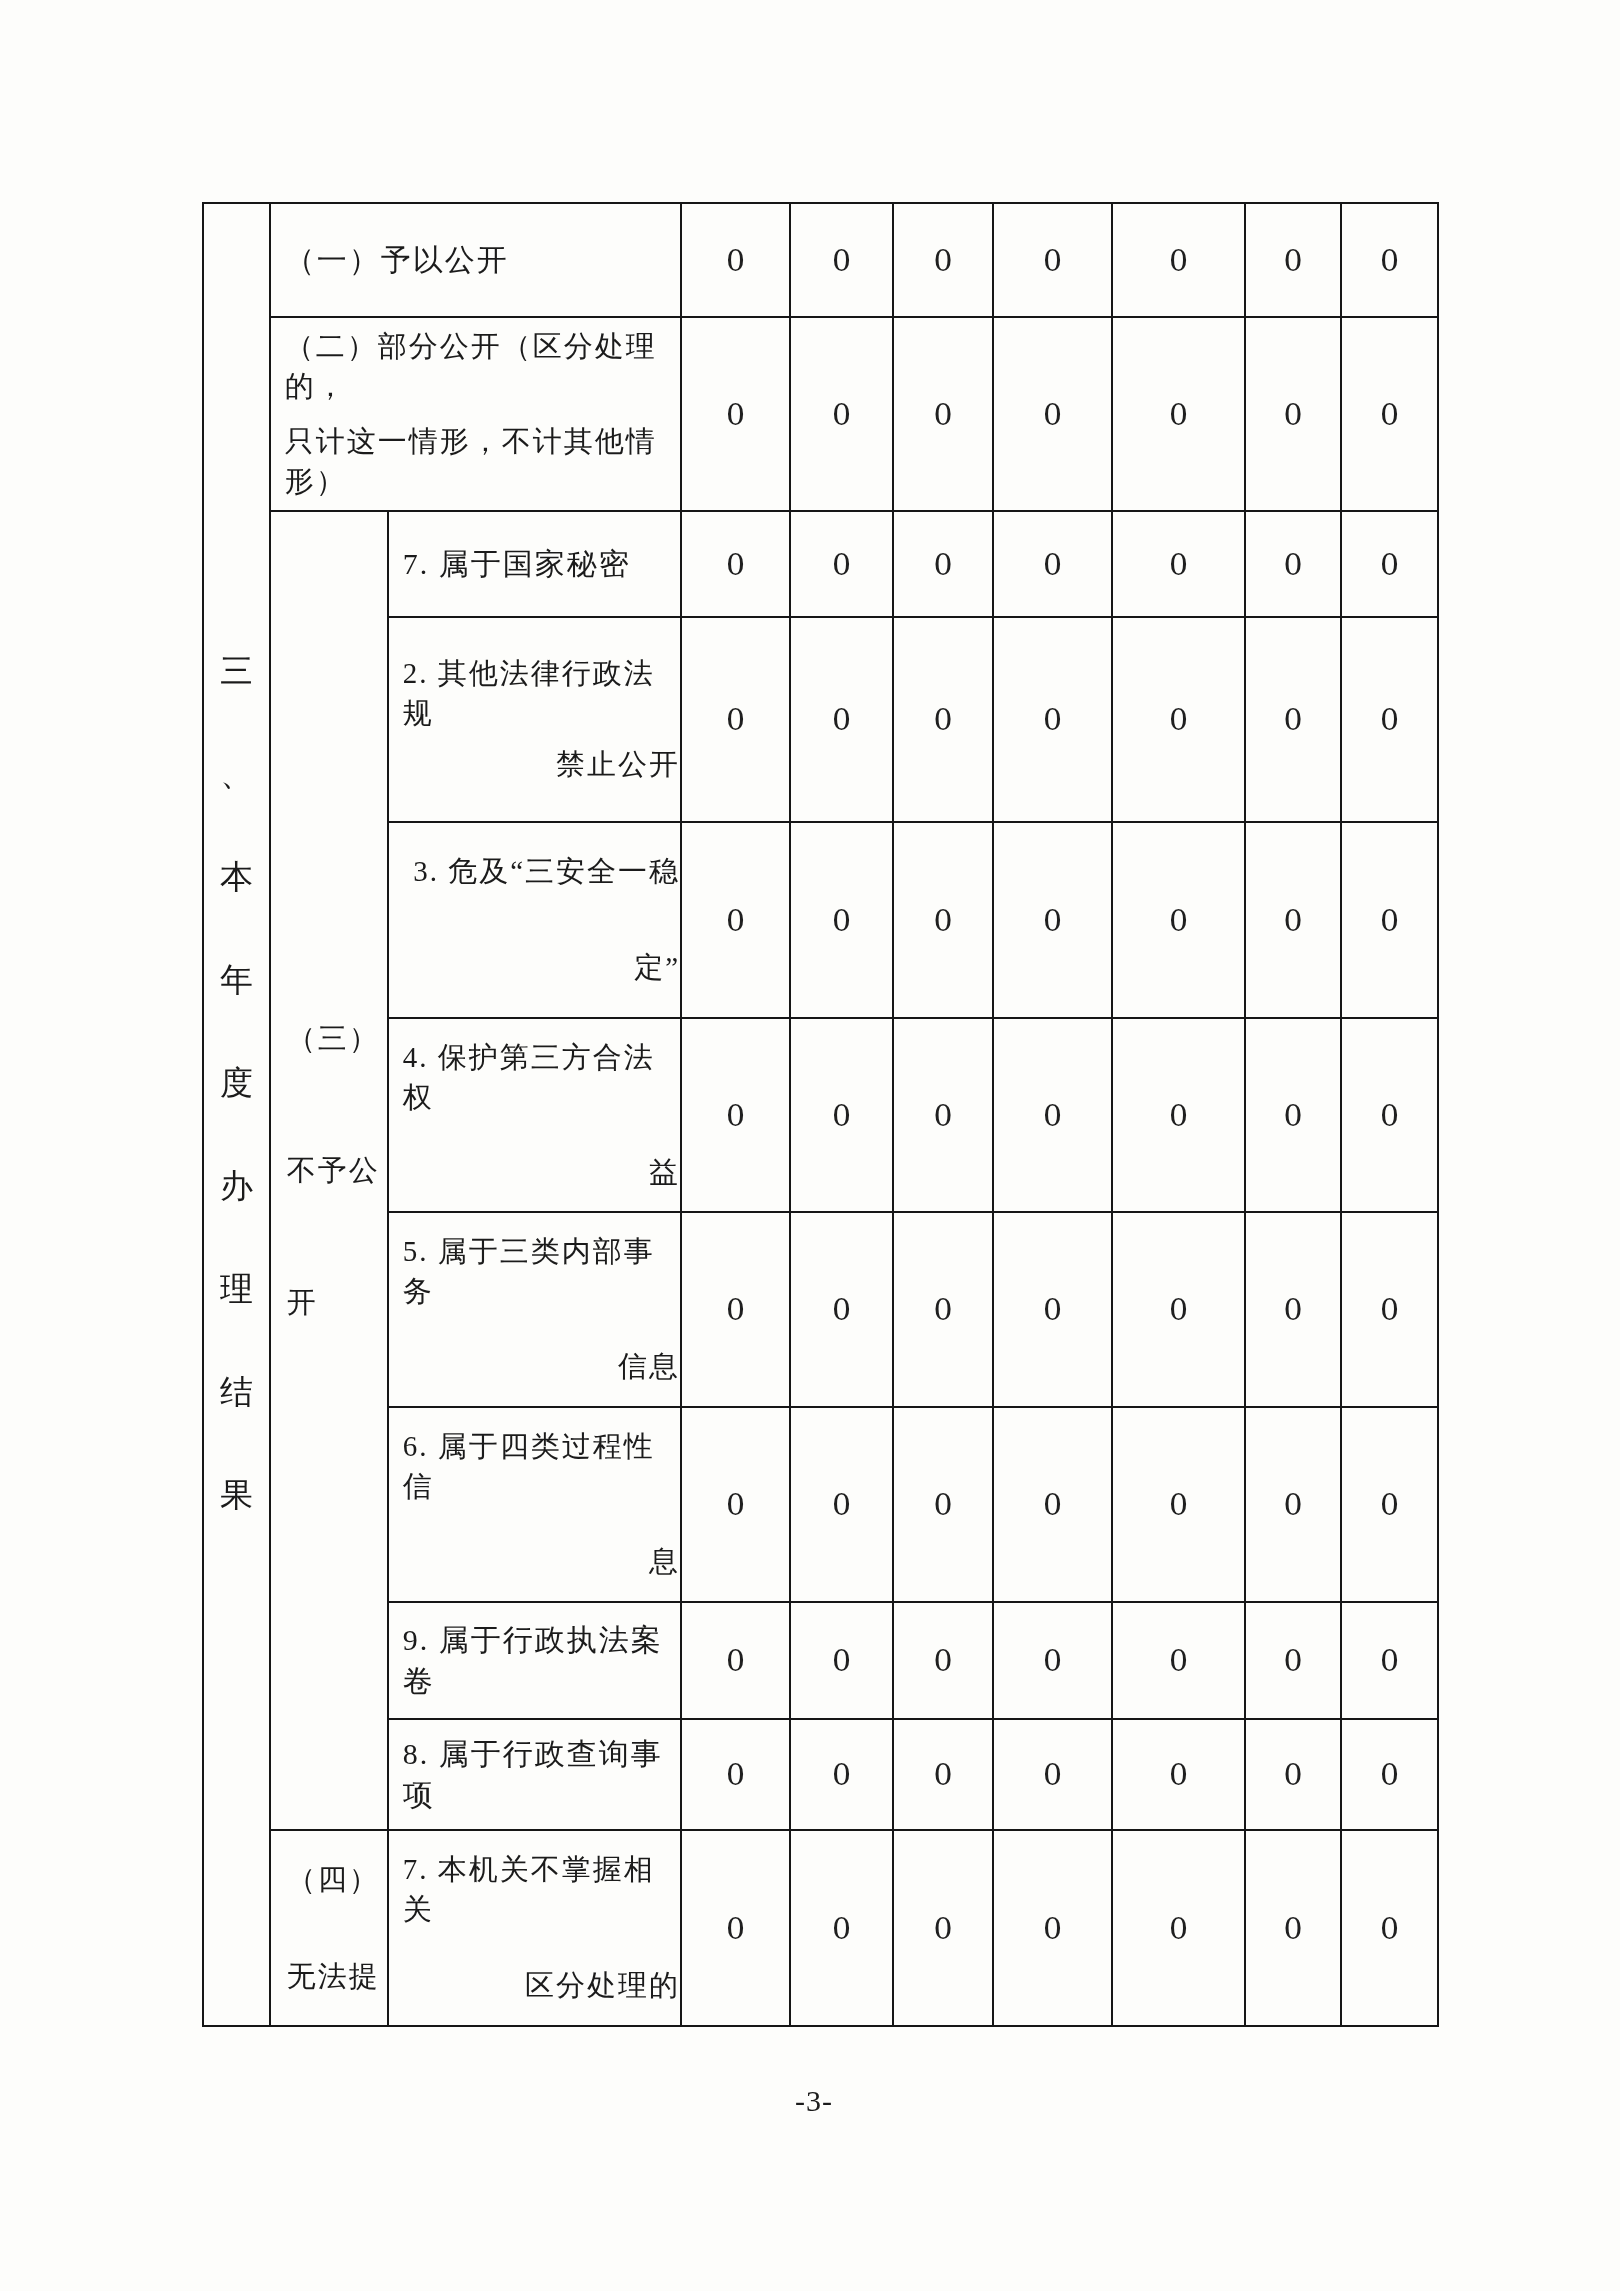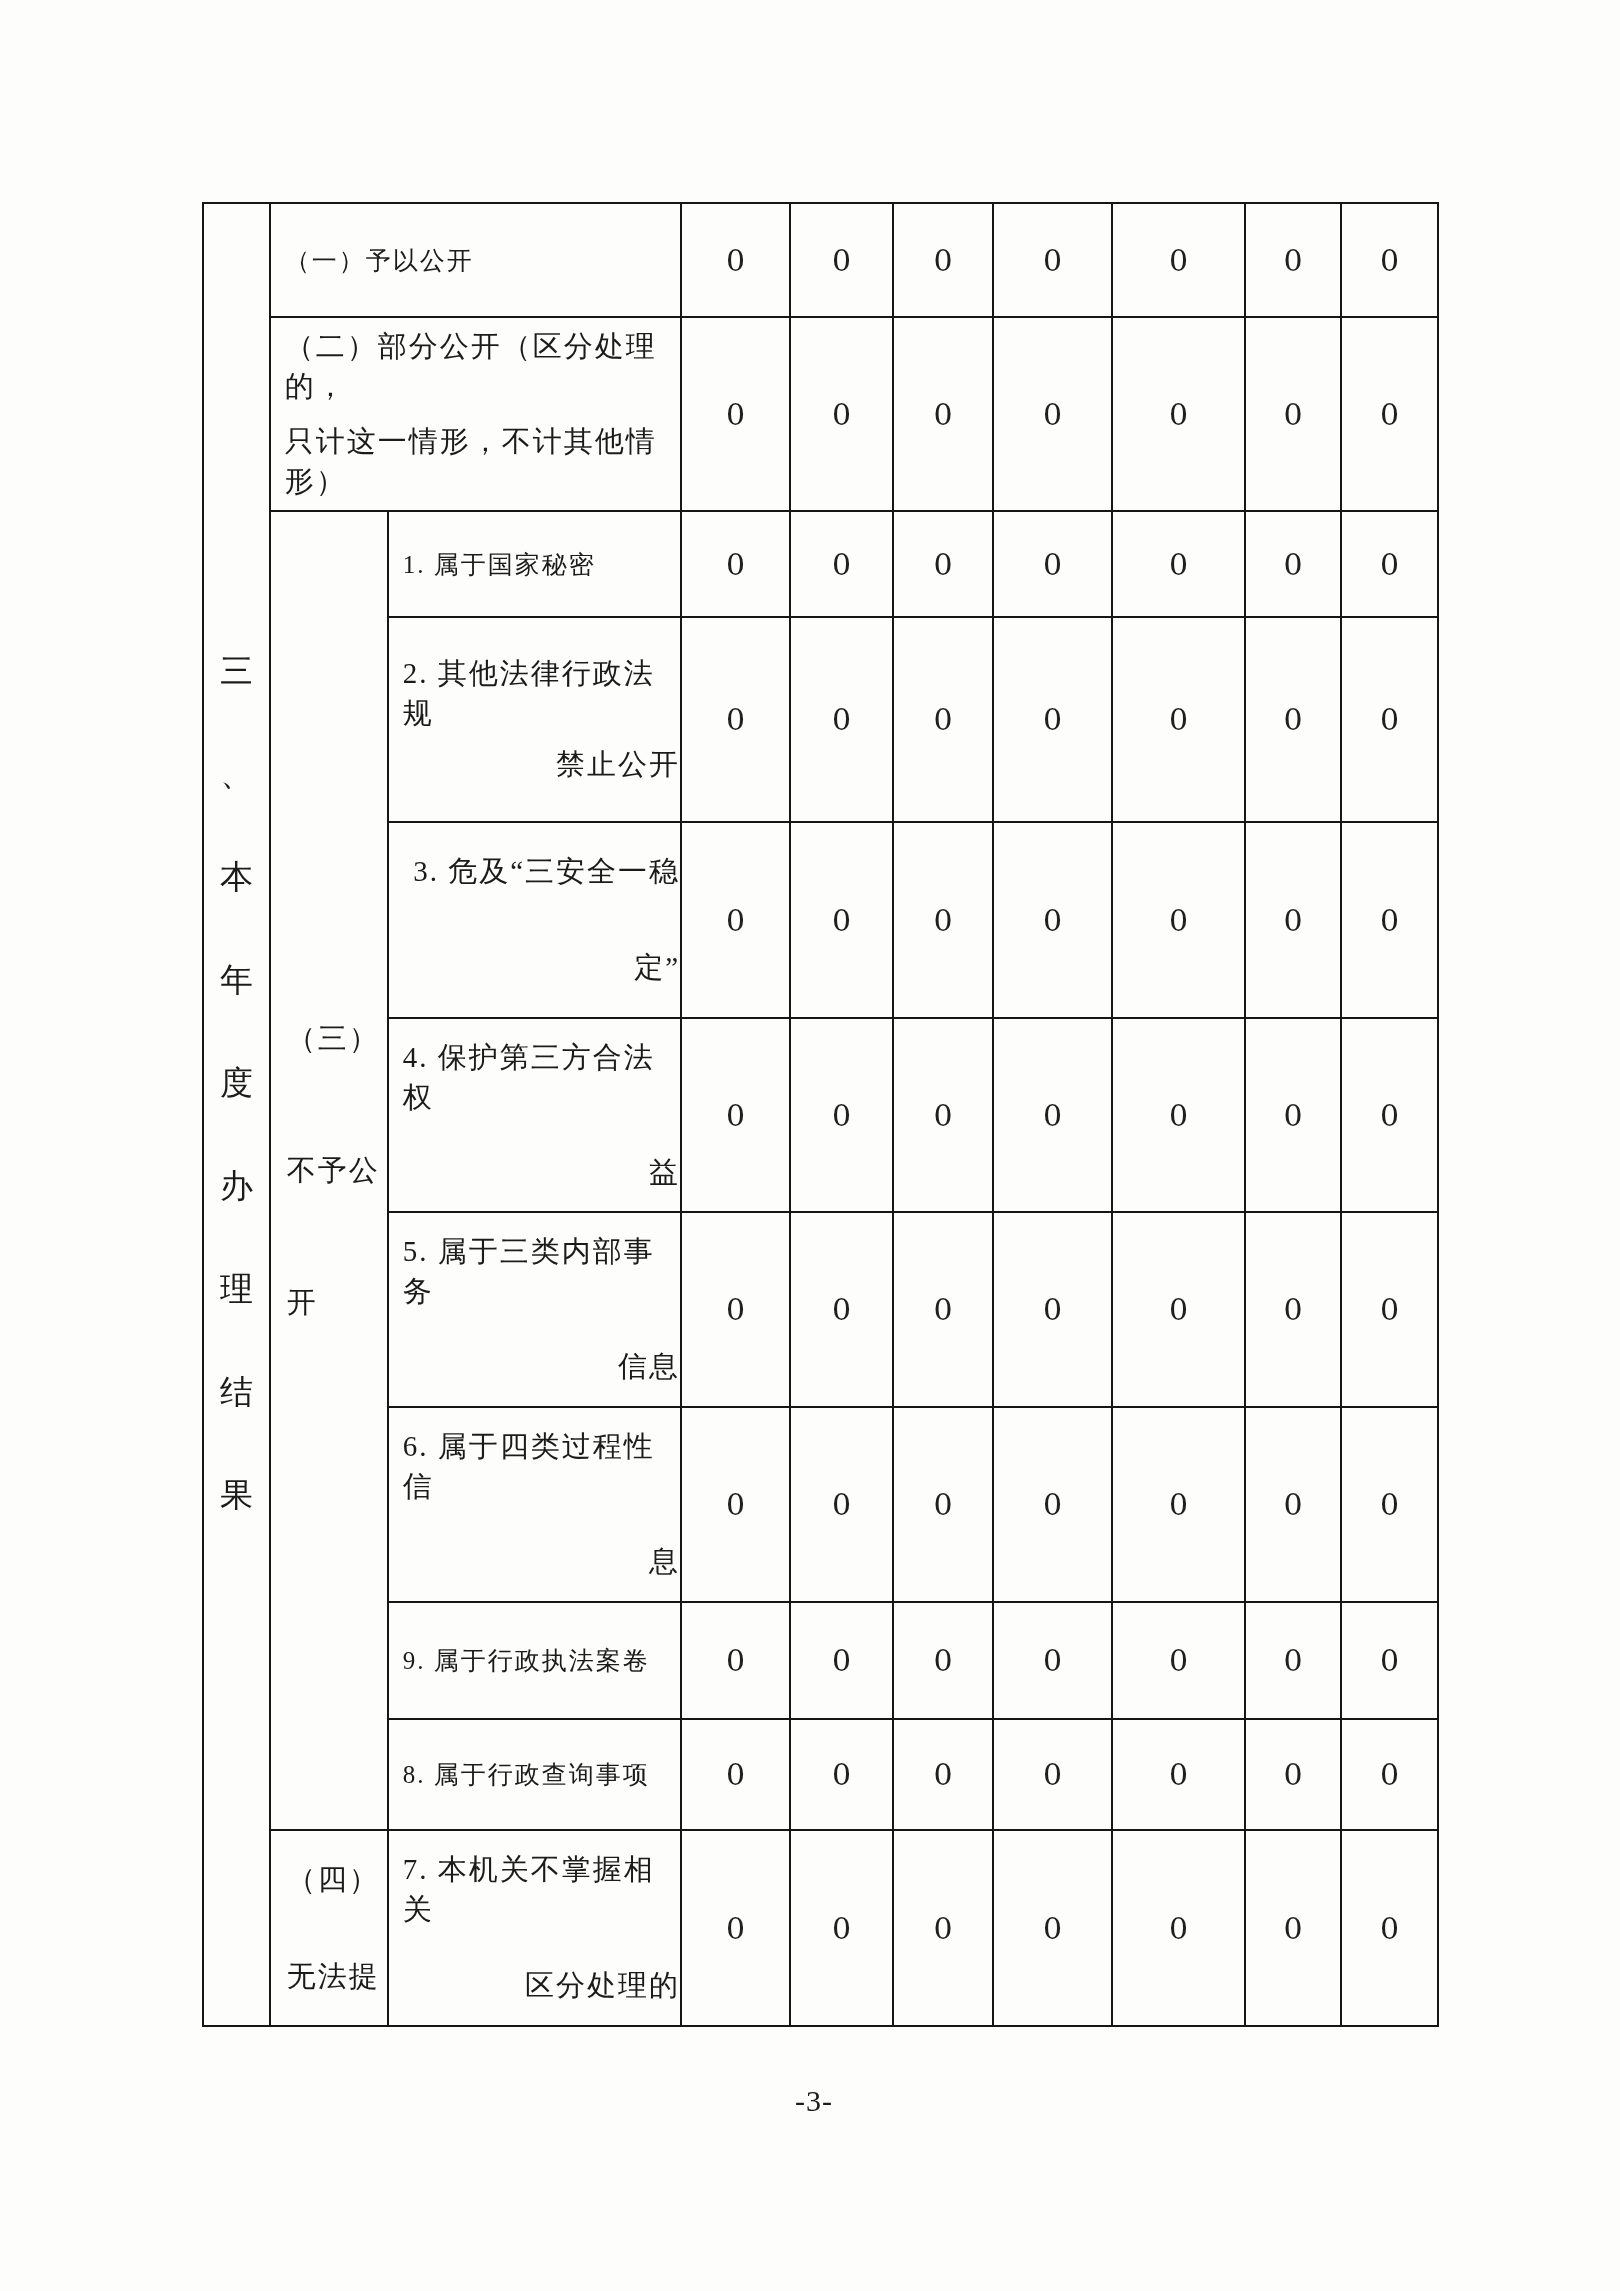--- a/index.html
+++ b/index.html
@@ -36,21 +36,21 @@
   
   td.cA{ }
   .vt{
     display:flex; flex-direction:column; align-items:center; justify-content:center;
     gap:70px; height:1812px; padding-bottom:63px;
     font-size:33px;
   }
   .vt span{ line-height:1; text-align:center; }
 
   
-  .lab1{ font-size:25px; letter-spacing:2px; padding-left:13.7px; }
+  .lab1{ font-size:30px; letter-spacing:2px; padding-left:13.7px; }
   .fx{
     display:flex; flex-direction:column; justify-content:space-around;
     font-size:29px; letter-spacing:2px; padding-left:13.7px;align-items:flex-end;
   }
   tr.h-198 .fx{height:190px}
   tr.h-209 .fx{height:141px}
   tr.h-200 .fx{height:192px}
   tr.h-199 .fx{height:191px}
   .fx-grp3{
     display:flex; flex-direction:column; justify-content:center; align-items:flex-start;
@@ -137,21 +137,21 @@
 
   <tr class="h-108">
     <td rowspan="8" class="cB">
       <div class="fx-grp3">
         <span>（三）</span>
         <span>不予公</span>
         <span>开</span>
       </div>
     </td>
     <td>
-      <div class="lab1">1. 属于国家秘密</div>
+      <div class="lab1">7. 属于国家秘密</div>
     </td>
     <td class="v">0</td>
     <td class="v">0</td>
     <td class="v">0</td>
     <td class="v">0</td>
     <td class="v">0</td>
     <td class="v">0</td>
     <td class="v">0</td>
   </tr>
 

